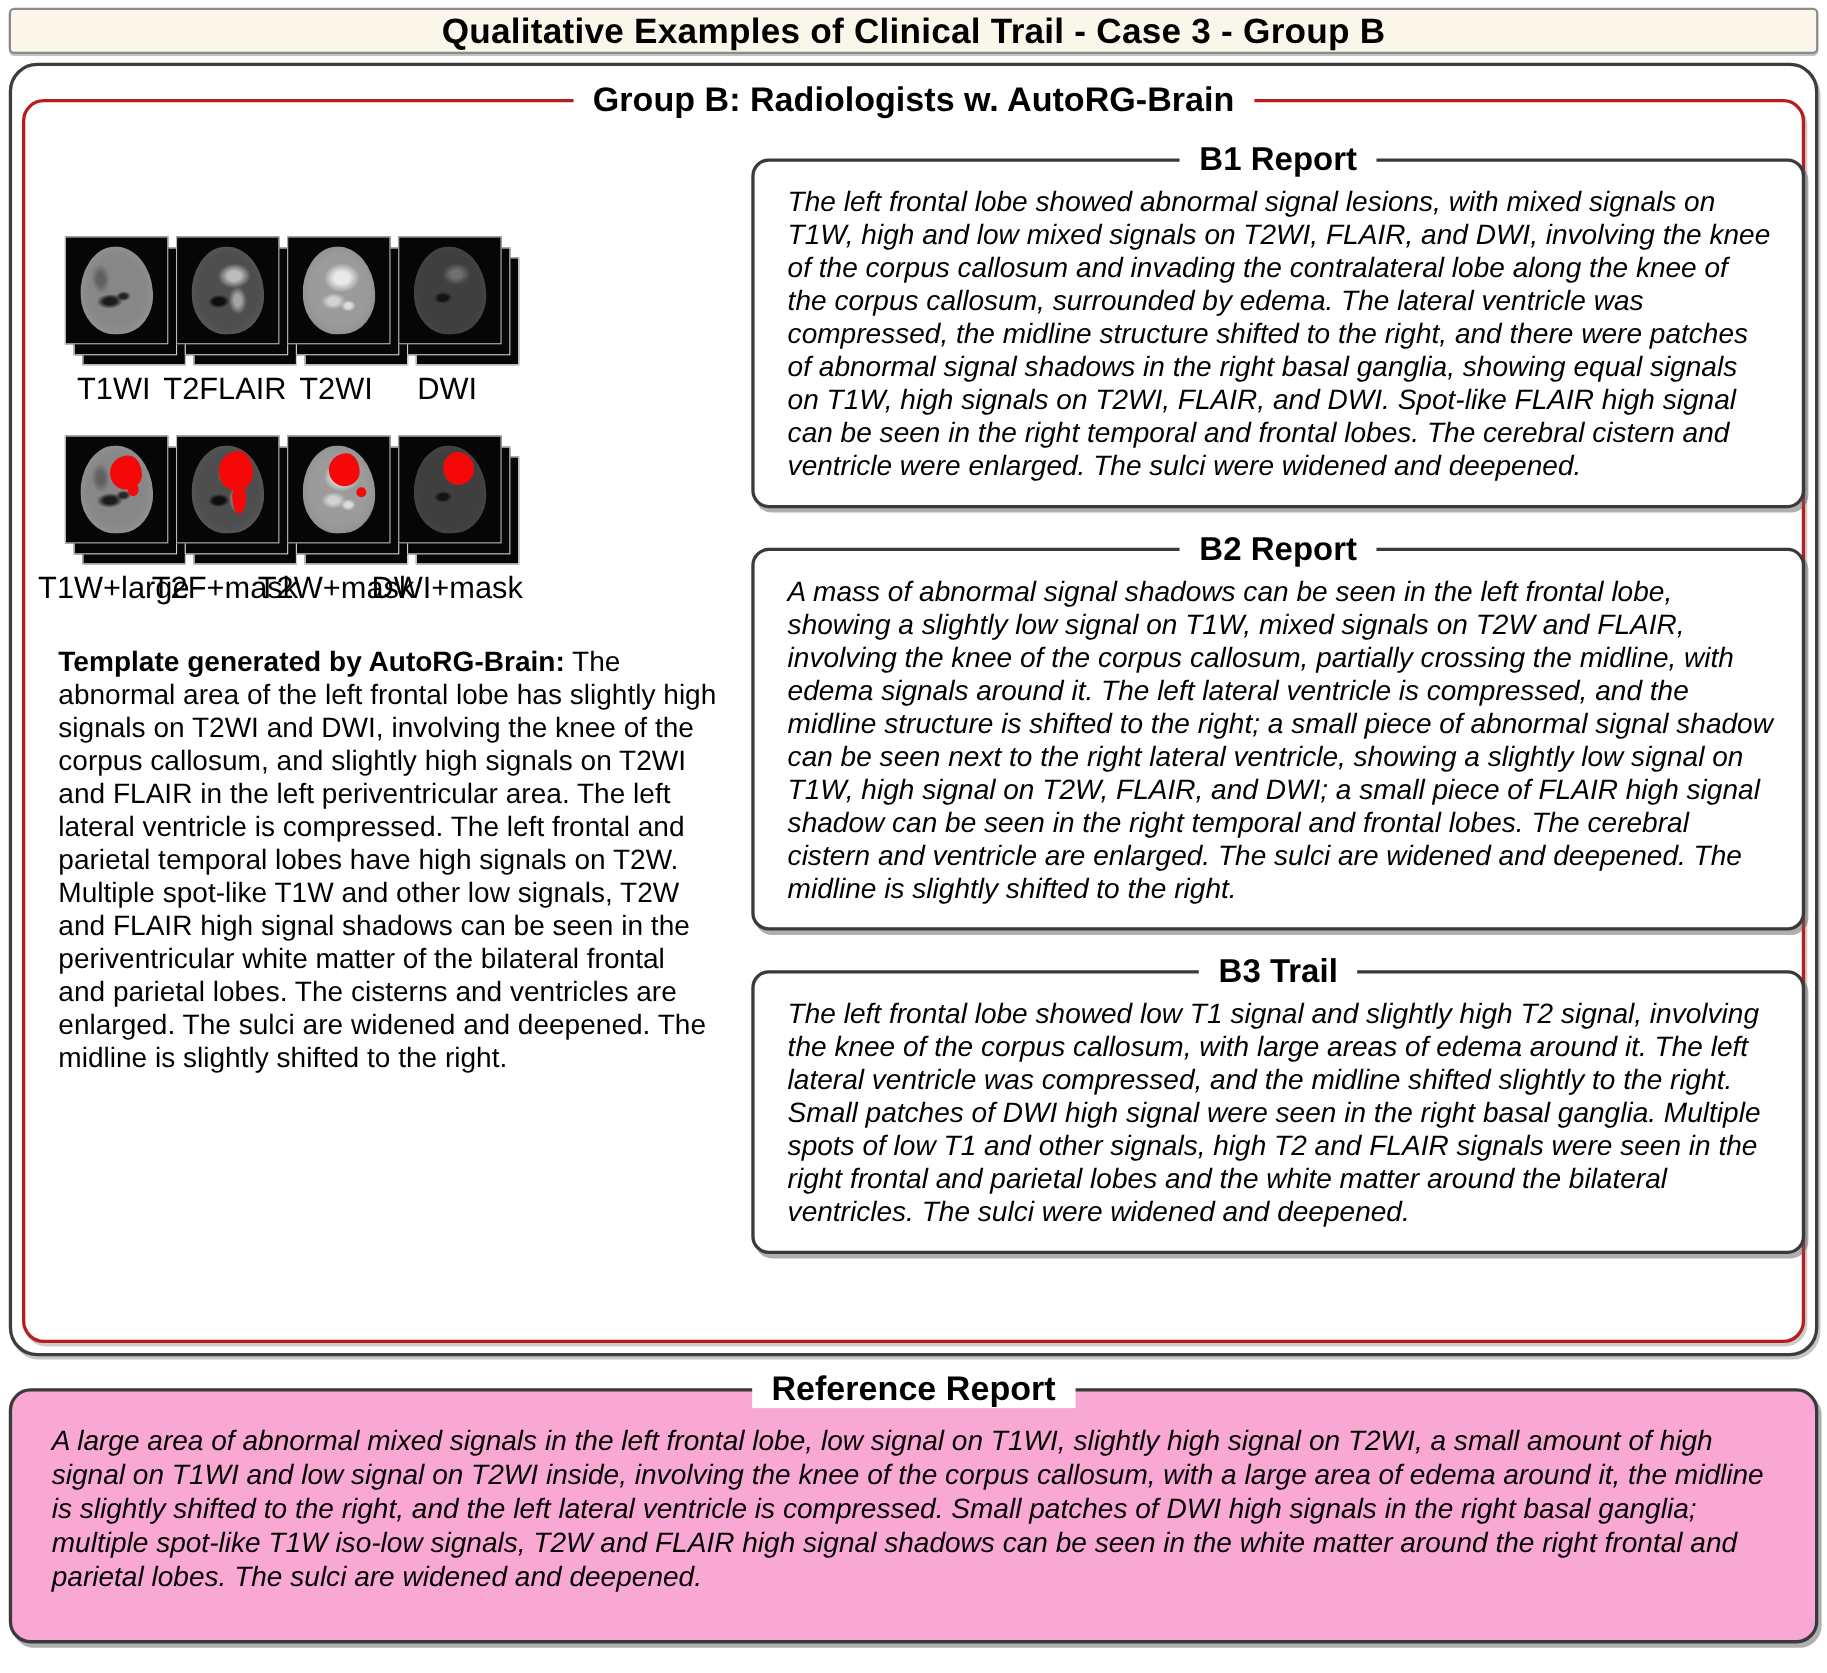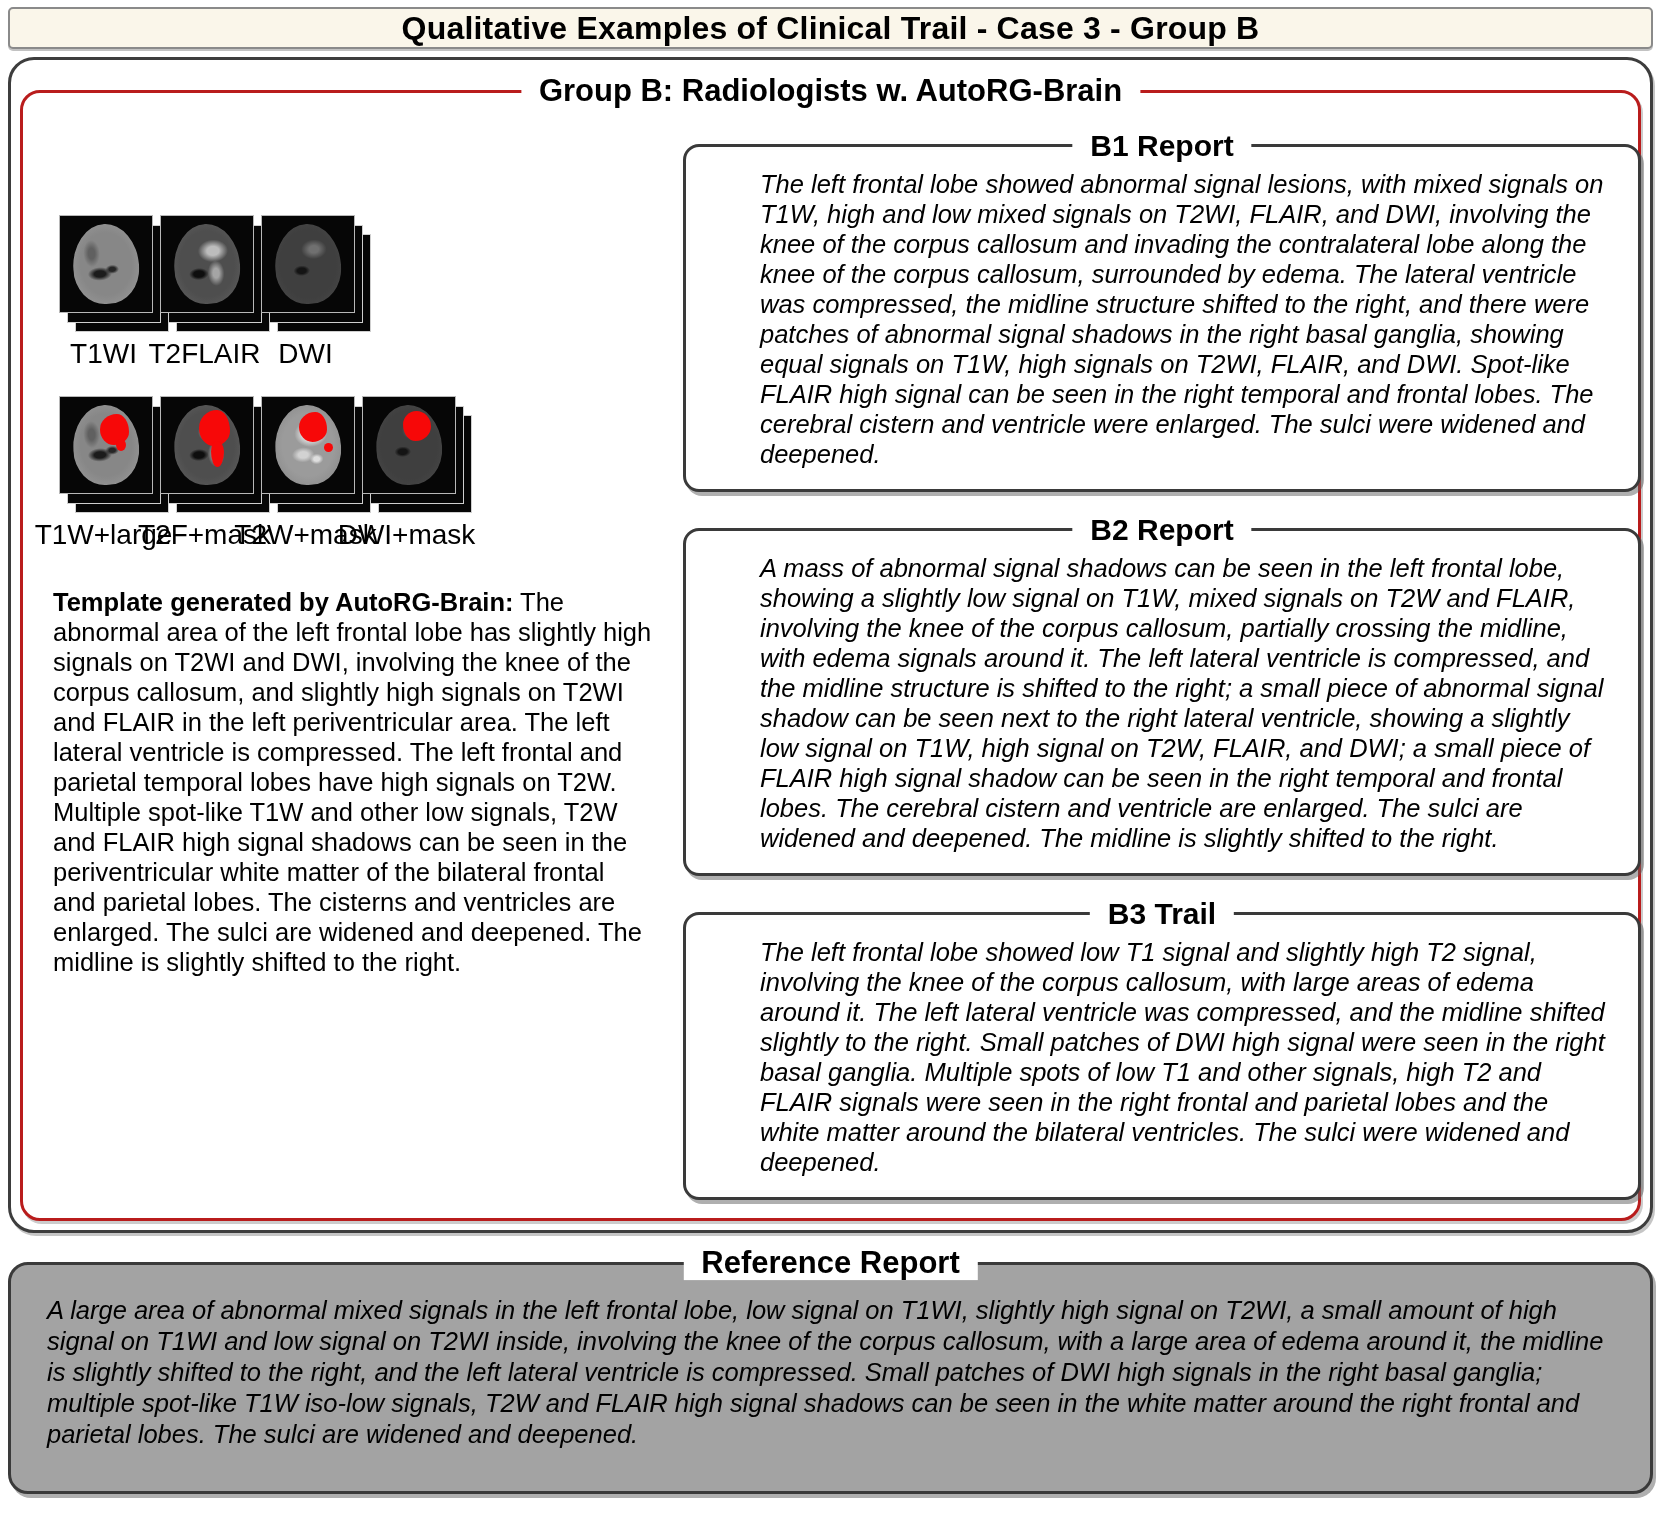--- a/index.html
+++ b/index.html
@@ -97,29 +97,28 @@
 
   
   .right-col {
     position:absolute; left:660px; top:51px; width:958px;
     display:flex; flex-direction:column; gap:36px;
   }
   .report-box {
     position:relative; border:3px solid #3a3a3a; border-radius:16px;
     background:#fff; box-sizing:border-box;
     box-shadow:3px 4px 0 rgba(95,95,95,.5);
-    padding-left:44px;
   }
   .report-box .legend { font-size:30px; }
   .report-text { margin:0; padding:22px 26px 20px 30px; font-size:25.5px; line-height:30px;font-style:italic; }
 
   
   .reference-box {
     position:absolute; left:8px; top:1262px; width:1645px; min-height:232px;
-    border:3px solid #3a3a3a; border-radius:20px; background:#a3a3a3; box-sizing:border-box;
+    border:3px solid #3a3a3a; border-radius:20px; background:#f9a8d4; box-sizing:border-box;
     box-shadow:3px 4px 0 rgba(95,95,95,.5);
   }
   .reference-box .legend { font-size:31px; }
   .reference-box .report-text { padding:30px 36px 24px 36px; line-height:31px; }
 </style>
 </head>
 <body>
 
 <div class="page">
 
@@ -145,20 +144,30 @@
           </div>
           <div class="stack-cell">
             <div class="stack m-t2f">
               <div class="sheet s2"></div>
               <div class="sheet s1"></div>
               <div class="scan">
                   <div class="brain"></div>
                 </div>
             </div>
             <div class="img-label">T2FLAIR</div>
+          </div>
+          <div class="stack-cell">
+            <div class="stack m-t2">
+              <div class="sheet s2"></div>
+              <div class="sheet s1"></div>
+              <div class="scan">
+                  <div class="brain"></div>
+                </div>
+            </div>
+            <div class="img-label">T2WI</div>
           </div>
           <div class="stack-cell">
             <div class="stack m-dwi">
               <div class="sheet s2"></div>
               <div class="sheet s1"></div>
               <div class="scan">
                   <div class="brain"></div>
                 </div>
             </div>
             <div class="img-label">DWI</div>

